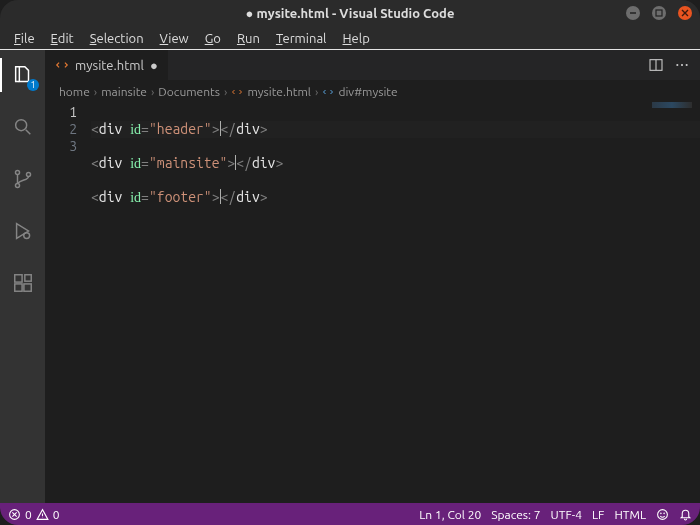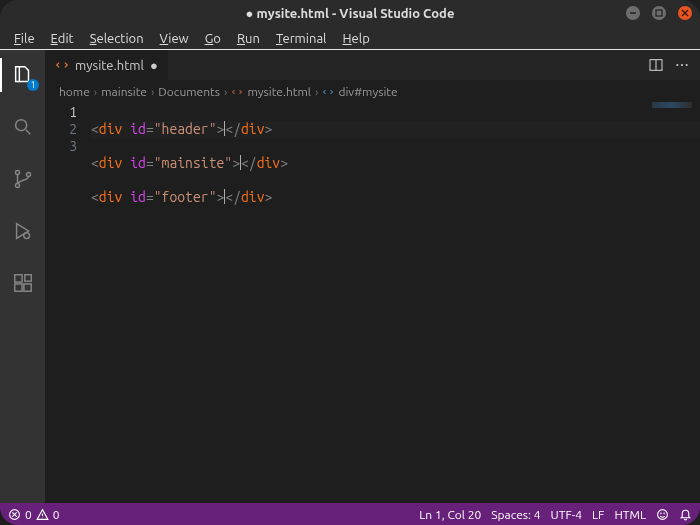--- a/index.html
+++ b/index.html
@@ -47,22 +47,22 @@
 
   
   .editor { flex: 1; display: flex; font-family: "Ubuntu Mono", Menlo, Consolas, monospace; font-size: 14px; line-height: 17px; background: #1e1e1e; position: relative; }
   .gutter { width: 46px; text-align: right; color: #6e7681; padding-right: 14px; padding-top: 2px; user-select: none; }
   .gutter .ln { height: 17px; }
   .gutter .ln.current { color: #c6c6c6; }
   .code { flex: 1; padding-top: 2px; color: #d4d4d4; white-space: pre; }
   .code .line { height: 17px; }
   .code .line.current { background: rgba(255,255,255,0.015); }
   .p-brk { color: #808080; }
-  .p-tag { color: #f97316; }
-  .p-attr { color: #d946ef; }
+  .p-tag { color: #e5e5e5; }
+  .p-attr { color: #86efac; font-family: Liberation Serif, serif; }
   .p-str { color: #ce9178; }
   .code .cursor { display: inline-block; width: 0; border-left: 1px solid #aeafad; height: 15px; margin: 0 0 -2px 0; }
   .minimap { position: absolute; right: 0; top: 0; width: 60px; height: 100%; }
   .minimap .mm-top { position: absolute; top: 0; right: 8px; width: 40px; height: 6px; background: linear-gradient(90deg,#304457,#315a7d,#343434); opacity: .7; }
 
   
   .statusbar { height: 22px; background: #68217a; color: #fff; display: flex; align-items: center; font-size: 12px; padding: 0 8px; gap: 10px; }
   .statusbar .sitem { display: flex; align-items: center; gap: 4px; cursor: pointer; }
   .statusbar .spacer { flex: 1; }
   .sicon { display: inline-flex; }
@@ -241,21 +241,21 @@
       <span class="sicon">
           <svg width="13" height="13" viewBox="0 0 24 24" fill="none" stroke="currentColor" stroke-width="2">
             <path d="M12 3l10 18H2z"></path>
             <path d="M12 10v5M12 18v.5"></path>
           </svg>
         </span>
       <span>0</span>
     </div>
     <div class="spacer"></div>
     <div class="sitem">Ln 1, Col 20</div>
-    <div class="sitem">Spaces: 4</div>
+    <div class="sitem">Spaces: 7</div>
     <div class="sitem">UTF-4</div>
     <div class="sitem">LF</div>
     <div class="sitem">HTML</div>
     <div class="sitem">
       <span class="sicon">
           <svg width="13" height="13" viewBox="0 0 24 24" fill="none" stroke="currentColor" stroke-width="2">
             <circle cx="12" cy="12" r="9"></circle>
             <circle cx="9" cy="10" r="0.5" fill="currentColor"></circle>
             <circle cx="15" cy="10" r="0.5" fill="currentColor"></circle>
             <path d="M8 15c1 1.2 2.5 2 4 2s3-0.8 4-2"></path>

